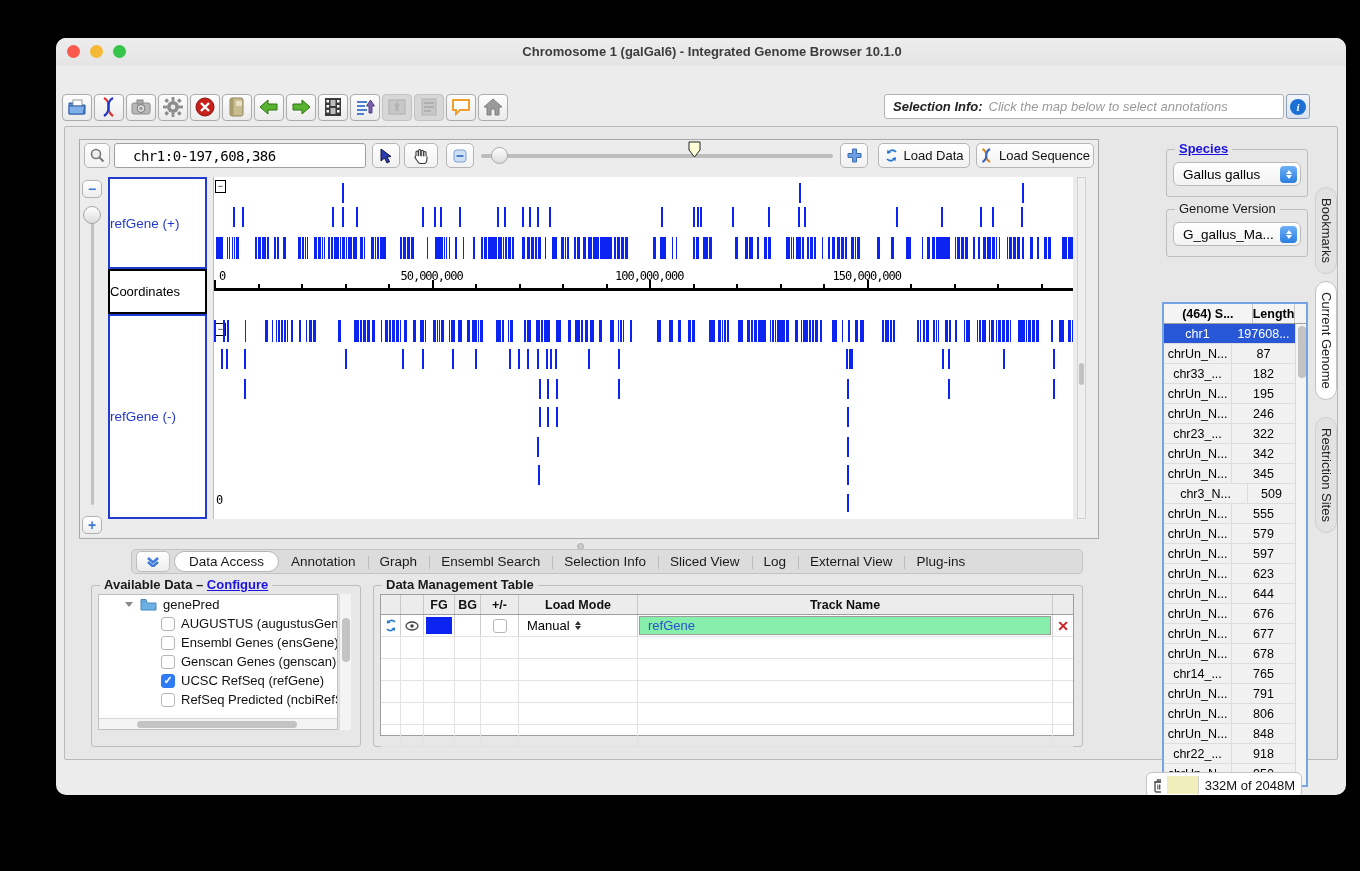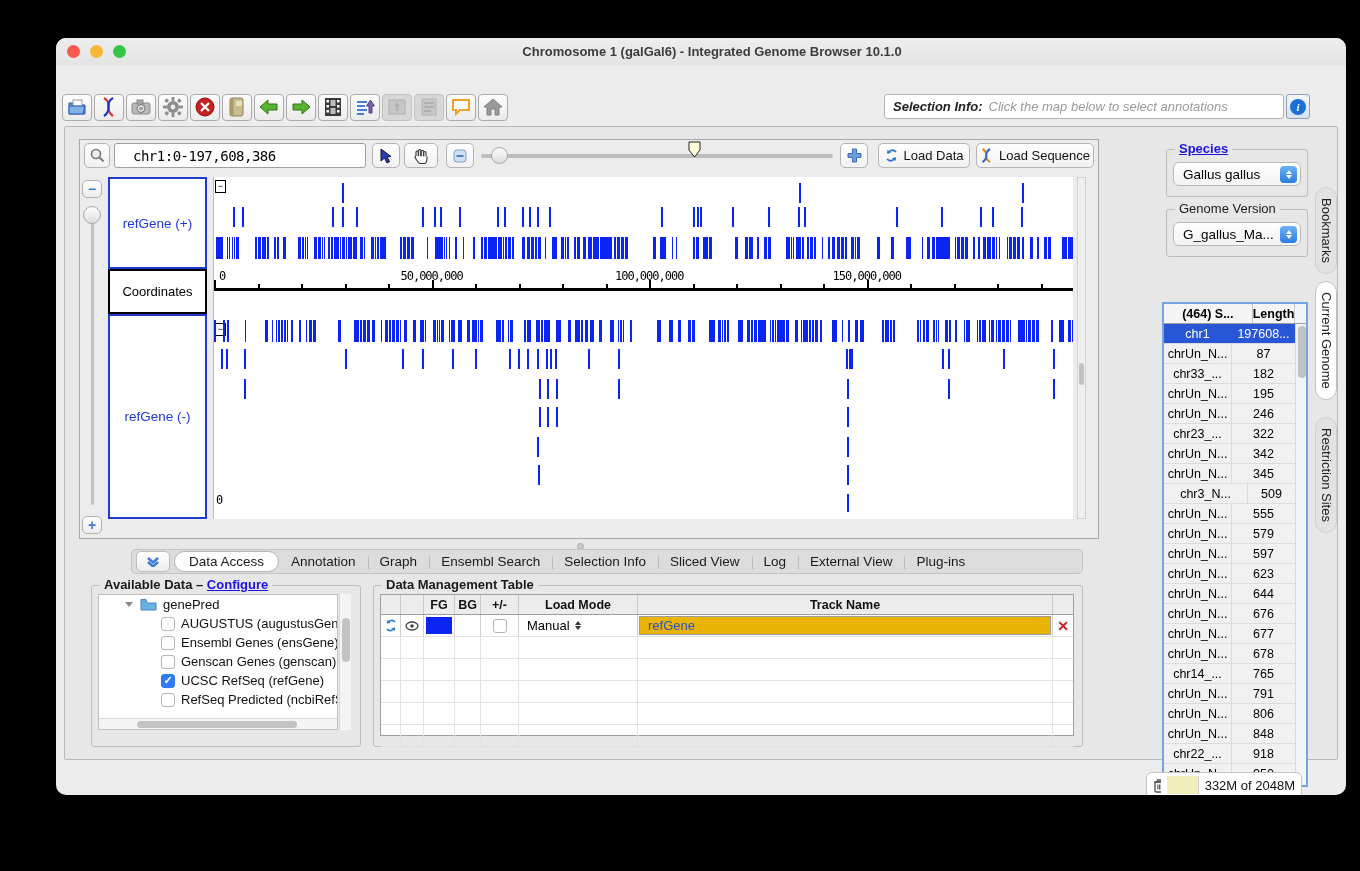--- a/index.html
+++ b/index.html
@@ -39,21 +39,21 @@
         font-size:14px;color:#000;display:flex;align-items:center;padding-left:18px;font-family:"DejaVu Sans Mono","Liberation Mono",monospace;letter-spacing:-0.5px;}
   #zoom-slider{position:absolute;left:397px;top:11px;width:352px;height:4px;background:#bdbdbd;border-radius:2px;}
   #zoom-thumb{position:absolute;left:10px;top:-7px;width:17px;height:17px;border-radius:50%;background:linear-gradient(#fdfdfd,#dcdcdc);border:1px solid #a8a8a8;}
   #pos-marker{position:absolute;left:604px;top:-2px;}
   
   .vslider-line{position:absolute;left:11px;top:70px;width:3px;height:295px;background:#c2c2c2;border-radius:2px;}
   .vthumb{position:absolute;left:3px;top:66px;width:18px;height:18px;border-radius:50%;background:linear-gradient(#fdfdfd,#dcdcdc);border:1px solid #a6a6a6;}
   .sq-btn{position:absolute;width:20px;height:18px;border:1px solid #b0b0b0;border-radius:5px;background:linear-gradient(#fff,#ededed);
         color:#3c79d8;font-weight:bold;font-size:14px;display:flex;align-items:center;justify-content:center;line-height:1;}
   
-  .tracklabel{position:absolute;left:28px;width:99px;background:#fff;display:flex;align-items:center;justify-content:center;font-size:13.5px;}
+  .tracklabel{position:absolute;left:28px;width:99px;background:#fff;display:flex;align-items:center;justify-content:flex-start;font-size:13.5px;}
   .tl-blue{border:2px solid #1f3bd0;color:#2338cf;}
   .tl-black{border:2px solid #000;color:#000;}
   
   #map{position:absolute;left:133px;top:37px;width:860px;height:342px;background:#fff;border-left:1px solid #bbb;overflow:hidden;}
   .tickrow{position:absolute;left:0;width:860px;}
   .tick{position:absolute;top:0;width:2px;height:100%;background:#0b24f2;}
   .bar{position:absolute;top:0;height:100%;background:#0b24f2;}
   .collapse-box{position:absolute;width:11px;height:13px;border:1px solid #000;background:#fff;font-size:9px;line-height:11px;text-align:center;color:#000;}
   #axis-line{position:absolute;left:0;top:111px;width:860px;height:3px;background:#000;}
   .axis-tick{position:absolute;background:#000;width:2px;}
@@ -931,21 +931,21 @@
                 <span class="chk" style="margin:0;"></span>
               </div>
             <div class="dmt-c" style="width:119px;justify-content:flex-start;padding-left:8px;gap:5px;">
               <span>Manual</span>
               <span style="display:flex;flex-direction:column;gap:1px;">
                 <span style="width:0;height:0;border-left:3px solid transparent;border-right:3px solid transparent;border-bottom:4px solid #333;"></span>
                 <span style="width:0;height:0;border-left:3px solid transparent;border-right:3px solid transparent;border-top:4px solid #333;"></span>
               </span>
             </div>
             <div class="dmt-c" style="flex:1;justify-content:flex-start;padding:1px;">
-              <div style="width:100%;height:100%;border:1px solid #9c9c9c;background:#eab308;display:flex;align-items:center;padding-left:8px;color:#2a52cc;">refGene</div>
+              <div style="width:100%;height:100%;border:1px solid #9c9c9c;background:#86efac;display:flex;align-items:center;padding-left:8px;color:#2a52cc;">refGene</div>
             </div>
             <div class="dmt-c" style="width:20px;border-right:none;color:#cc2222;font-weight:bold;font-size:14px;">
                 <span>✕</span>
               </div>
           </div>
           <div id="dmt-empty">
               <div class="dmt-row">
                 <div class="dmt-c" style="width: 20px;"></div>
                 <div class="dmt-c" style="width: 23px;"></div>
                 <div class="dmt-c" style="width: 31px;"></div>

